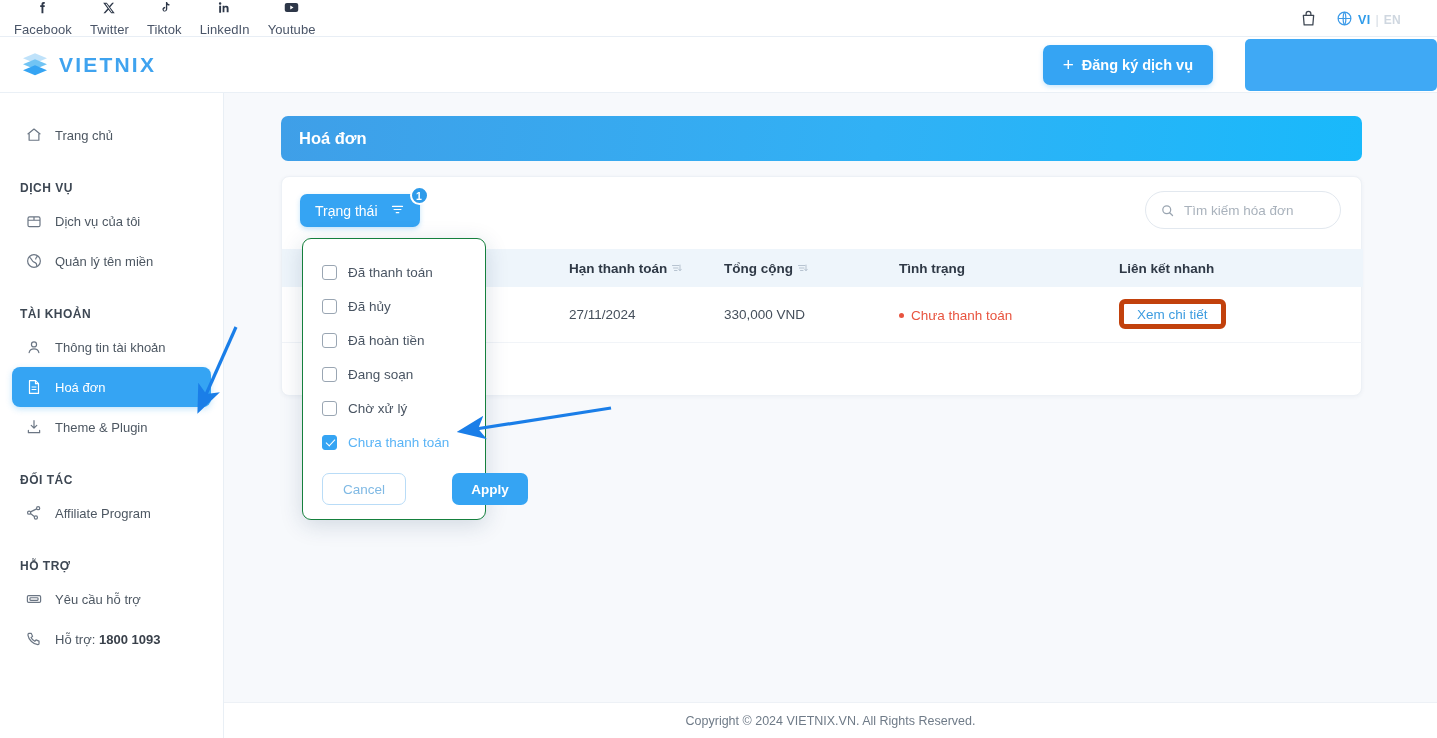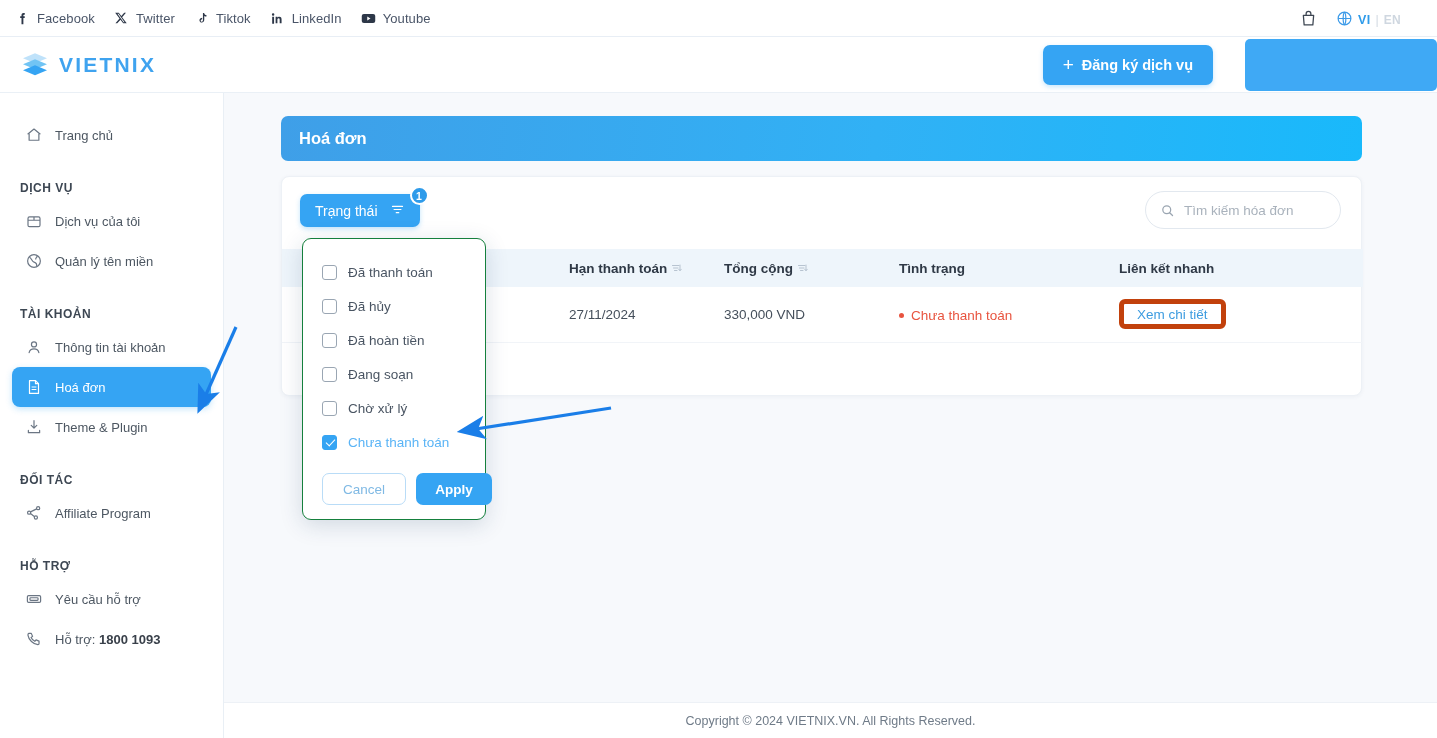--- a/index.html
+++ b/index.html
@@ -11,21 +11,21 @@
   }
   .page { position: relative; width: 1437px; height: 738px; background: #f7f9fc; }
 
   
   .topbar {
     position: absolute; top: 0; left: 0; width: 1437px; height: 37px;
     background: #ffffff; border-bottom: 1px solid #e8eef5;
     display: flex; align-items: center; padding: 0 14px;
   }
   .social-list { display: flex; align-items: center; gap: 18px; }
-  .social { display: flex; align-items: center; gap: 6px; cursor: pointer; }
+  .social { display: flex; align-items: center; gap: 6px; cursor: pointer; flex-direction: column; }
   .social-label { font-size: 13px; color: #4a5568; letter-spacing: .1px; }
   .social-ico { width: 17px; height: 17px; display: flex; align-items: center; justify-content: center; color: #2d3748; }
   .social-ico svg { display: block; }
   .topbar-right { margin-left: auto; display: flex; align-items: center; gap: 18px; padding-right: 22px; }
   .bag-ico { width: 19px; height: 19px; color: #3d4652; cursor: pointer; }
   .lang { display: flex; align-items: flex-end; gap: 5px; cursor: pointer; }
   .globe-ico { width: 17px; height: 17px; color: #3b9ae8; }
   .lang-vi { font-size: 12.5px; font-weight: 700; color: #2e9bea; letter-spacing: .3px; }
   .lang-sep { font-size: 12.5px; color: #d3dbe3; }
   .lang-en { font-size: 12px; font-weight: 700; color: #cfd7e0; letter-spacing: .3px; }
@@ -163,21 +163,21 @@
   .dd-label { font-size: 13.5px; color: #4a5563; }
   .dd-opt.checked .dd-label { color: #5ab4f6; }
   .dd-actions { display: flex; gap: 10px; padding: 14px 16px 0 19px; }
   .btn-cancel {
     flex: none; width: 84px; height: 32px; border: 1px solid #b9dcf7; border-radius: 7px;
     background: #fff; color: #7fb9e4; font-size: 13.5px; font-family: inherit; cursor: pointer;
   }
   .btn-apply {
     flex: none; width: 76px; height: 32px; border: none; border-radius: 7px;
     background: #35a4f3; color: #fff; font-size: 13.5px; font-weight: 600;
-    font-family: inherit; cursor: pointer;
+    font-family: inherit; cursor: pointer; margin-left: 36px;
   }
 
   
   .annot { position: absolute; top: 0; left: 0; width: 1437px; height: 738px;
            pointer-events: none; z-index: 90; }
 
   
   .footer {
     position: absolute; bottom: 0; left: 224px; width: 1213px; height: 36px;
     background: #ffffff; border-top: 1px solid #edf1f6;

